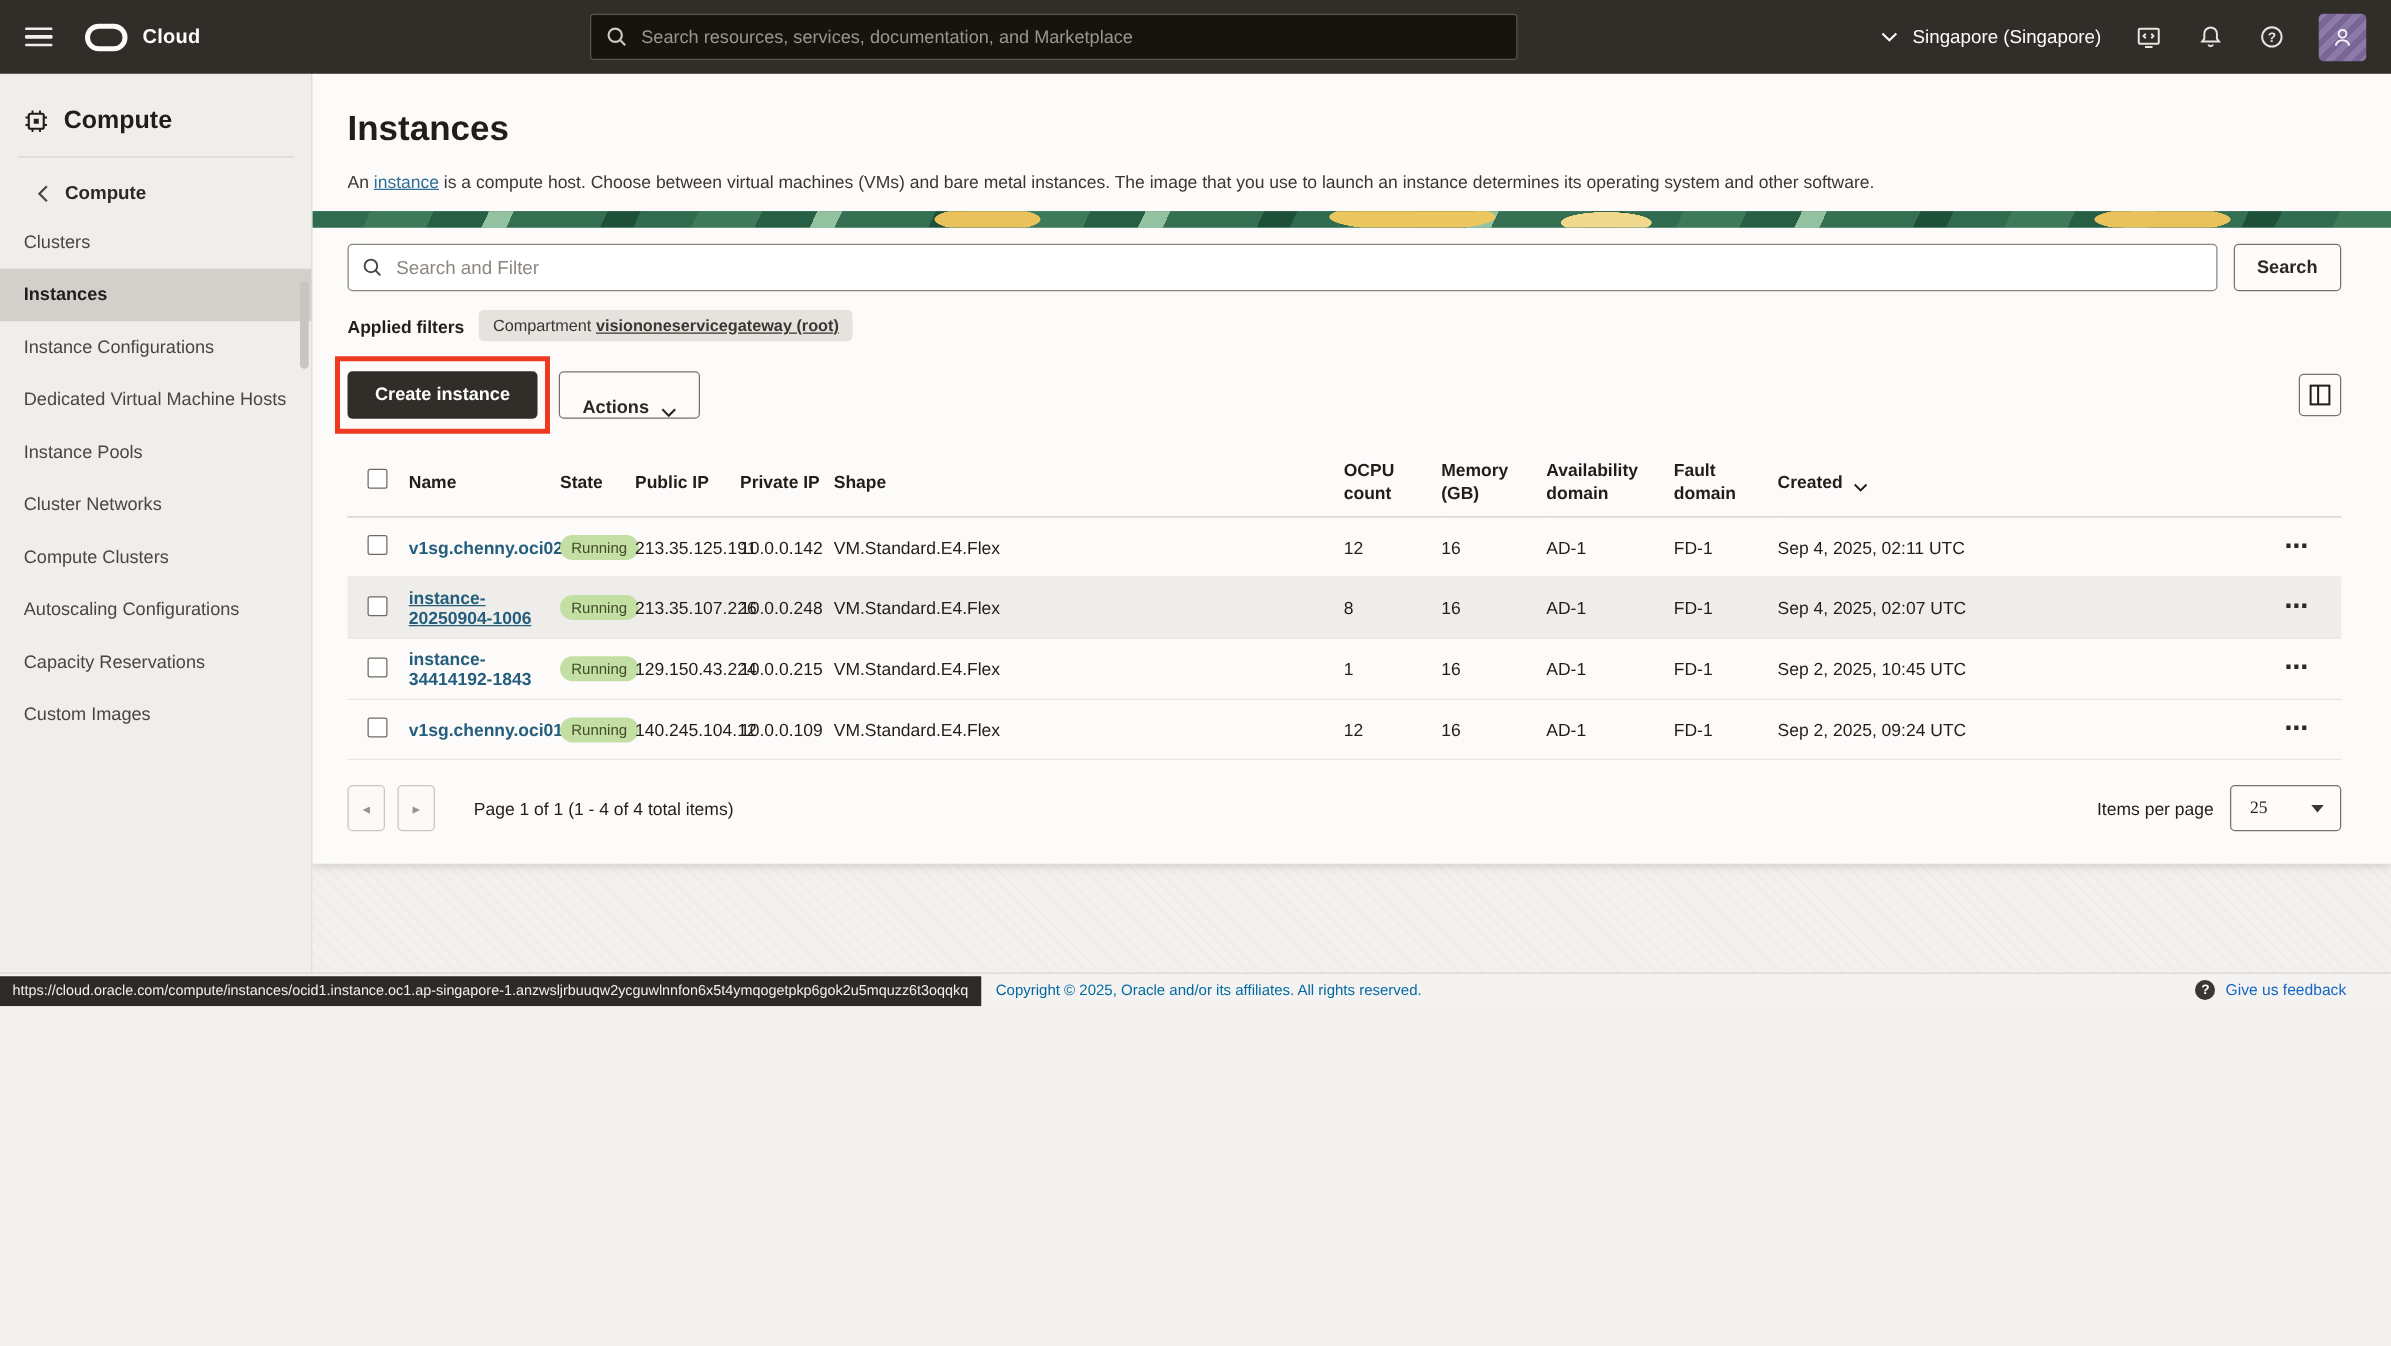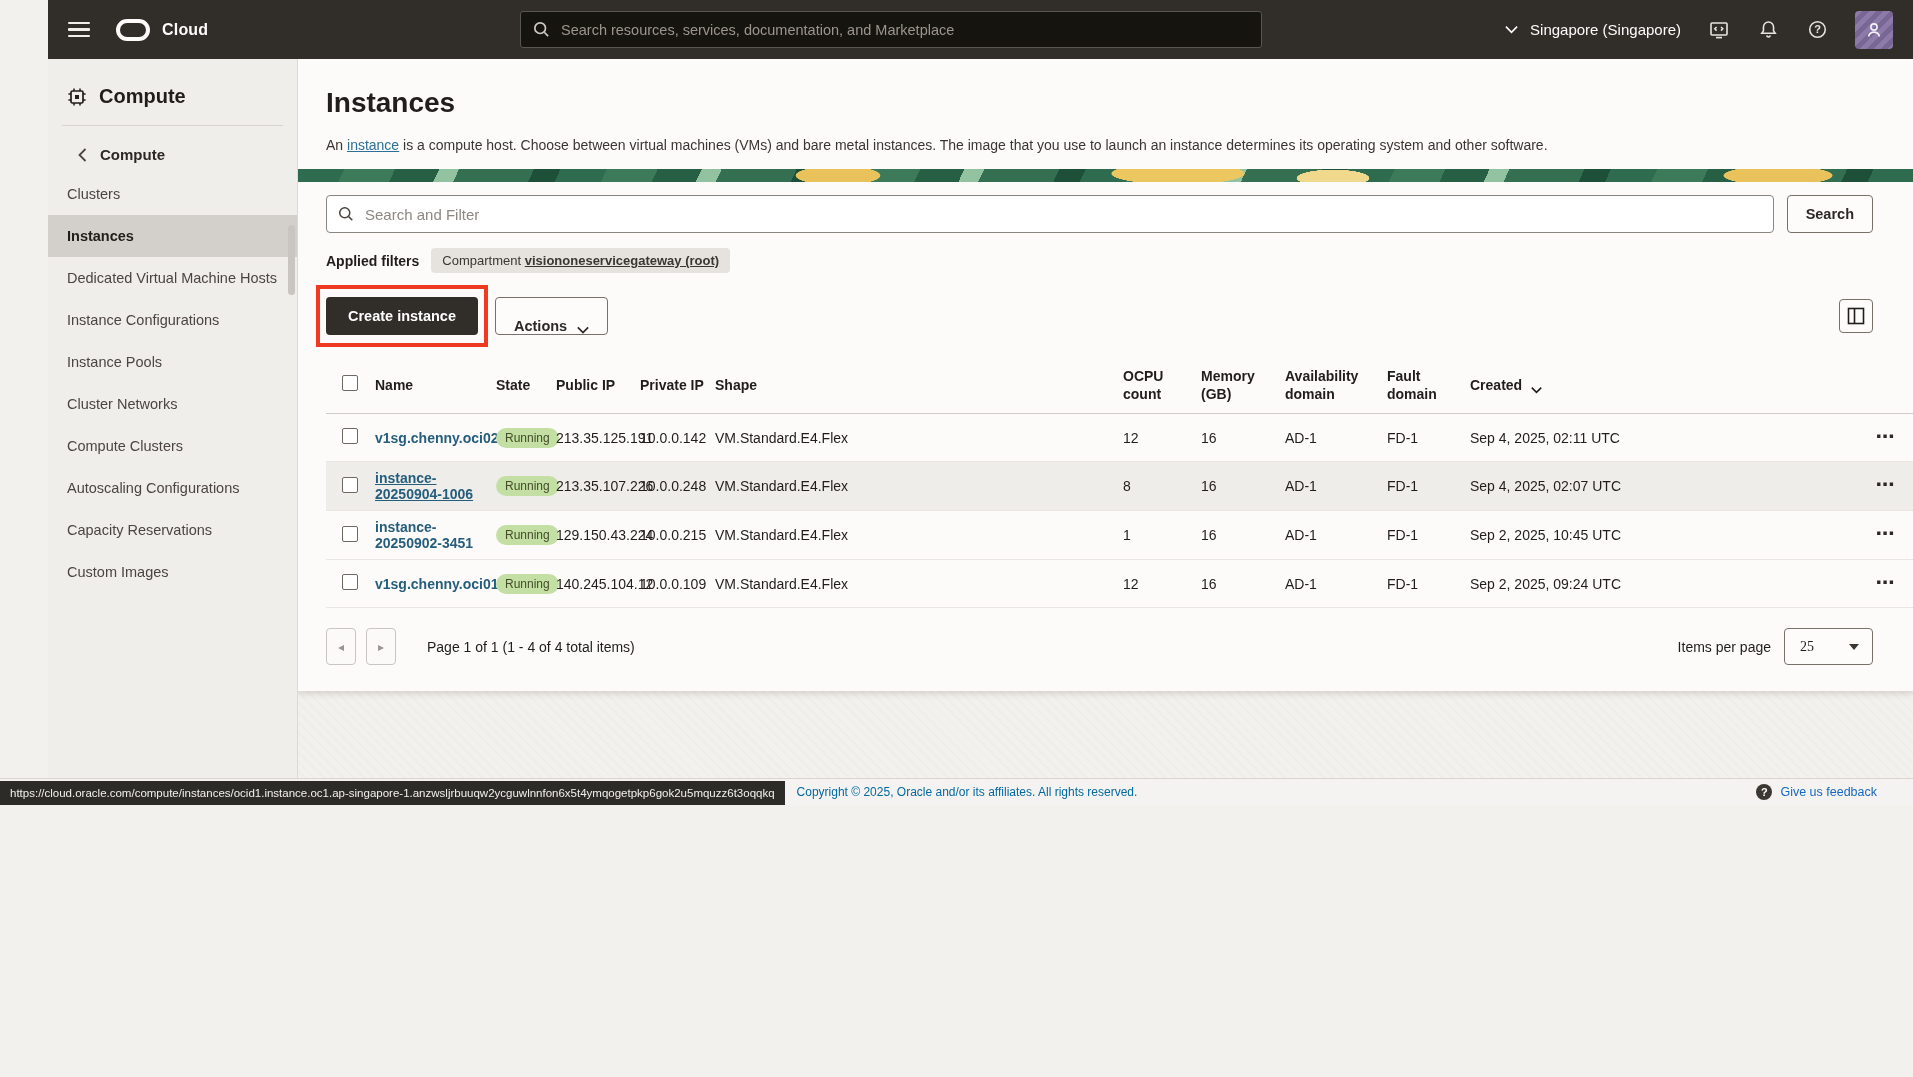--- a/index.html
+++ b/index.html
@@ -1,18 +1,18 @@
 <!DOCTYPE html>
 <html><head>
 <meta charset="utf-8">
 <style>
   * { margin:0; padding:0; box-sizing:border-box; }
   html,body { width:1913px; height:1077px; overflow:hidden; }
   body { font-family:"Liberation Sans","DejaVu Sans",sans-serif; background:#f3f1ee; }
-  .screen { position:relative; width:1913px; height:805px; overflow:hidden;padding-left:48px; }
+  .screen { position:relative; width:1913px; height:805px; overflow:hidden; }
 
   
   .topbar { position:relative; height:59px; background:#312d29; display:flex; align-items:center; padding:0 20px; z-index:30; }
   .hamburger { width:22px; height:16px; display:flex; flex-direction:column; justify-content:space-between; cursor:pointer; margin-right:26px; }
   .hamburger span { display:block; height:2.4px; background:#f1efec; border-radius:1px; }
   .brand { display:flex; align-items:center; gap:12px; }
   .oracle-pill { width:34px; height:22px; border:4px solid #fdfcfb; border-radius:12px; }
   .brand-name { color:#fdfcfb; font-size:16px; font-weight:bold; letter-spacing:.2px; }
   .topbar-search { position:absolute; left:472px; top:11px; width:742px; height:37px; }
   .topbar-search input { width:100%; height:100%; background:#16140f; border:1px solid #5a554e; border-radius:3px; color:#e5e2dd; font-size:14.5px; padding:0 12px 0 40px; outline:none; font-family:inherit; }
@@ -194,22 +194,22 @@
       <hr class="sb-divider">
       <div class="sb-back">
         <svg width="9" height="14" viewBox="0 0 9 14">
             <path d="M7.5 1 L1.5 7 L7.5 13" fill="none" stroke="#4a4540" stroke-width="1.8"></path>
           </svg>
         <span class="sb-back-label">Compute</span>
       </div>
       <nav>
         <div class="sb-item">Clusters</div>
         <div class="sb-item active">Instances</div>
+        <div class="sb-item">Instance Configurations</div>
         <div class="sb-item">Dedicated Virtual Machine Hosts</div>
-        <div class="sb-item">Instance Configurations</div>
         <div class="sb-item">Instance Pools</div>
         <div class="sb-item">Cluster Networks</div>
         <div class="sb-item">Compute Clusters</div>
         <div class="sb-item">Autoscaling Configurations</div>
         <div class="sb-item">Capacity Reservations</div>
         <div class="sb-item">Custom Images</div>
       </nav>
       <span class="sb-scroll-thumb"></span>
       <div class="sb-footer">
         <button class="collapse-btn">
@@ -328,21 +328,21 @@
                 <td>VM.Standard.E4.Flex</td>
                 <td>8</td>
                 <td>16</td>
                 <td>AD-1</td>
                 <td>FD-1</td>
                 <td>Sep 4, 2025, 02:07 UTC</td>
                 <td class="col-actions-cell"><button class="dots-btn">⋯</button></td>
               </tr>
               <tr>
                 <td class="col-cb"><span class="checkbox"></span></td>
-                <td><a class="name-link">instance-20250902-3451</a></td>
+                <td><a class="name-link">instance-34414192-1843</a></td>
                 <td><span class="pill">Running</span></td>
                 <td>129.150.43.224</td>
                 <td>10.0.0.215</td>
                 <td>VM.Standard.E4.Flex</td>
                 <td>1</td>
                 <td>16</td>
                 <td>AD-1</td>
                 <td>FD-1</td>
                 <td>Sep 2, 2025, 10:45 UTC</td>
                 <td class="col-actions-cell"><button class="dots-btn">⋯</button></td>

